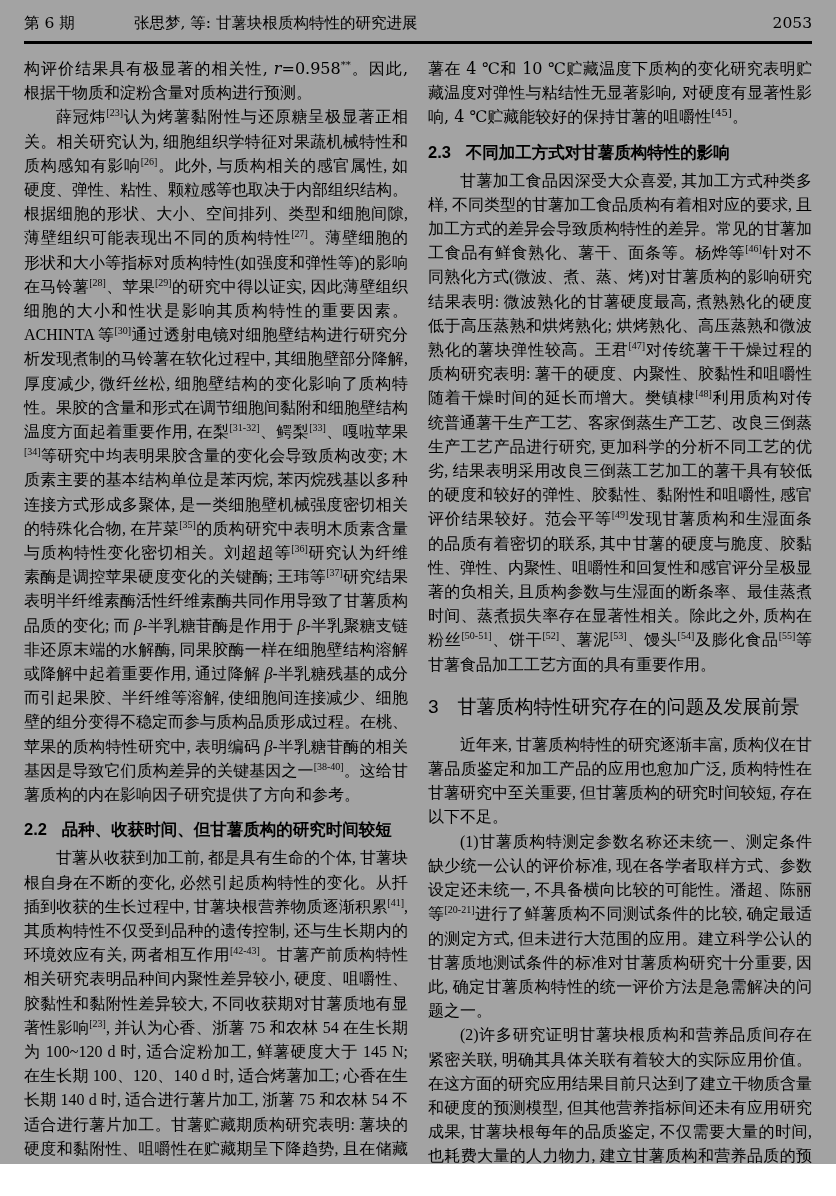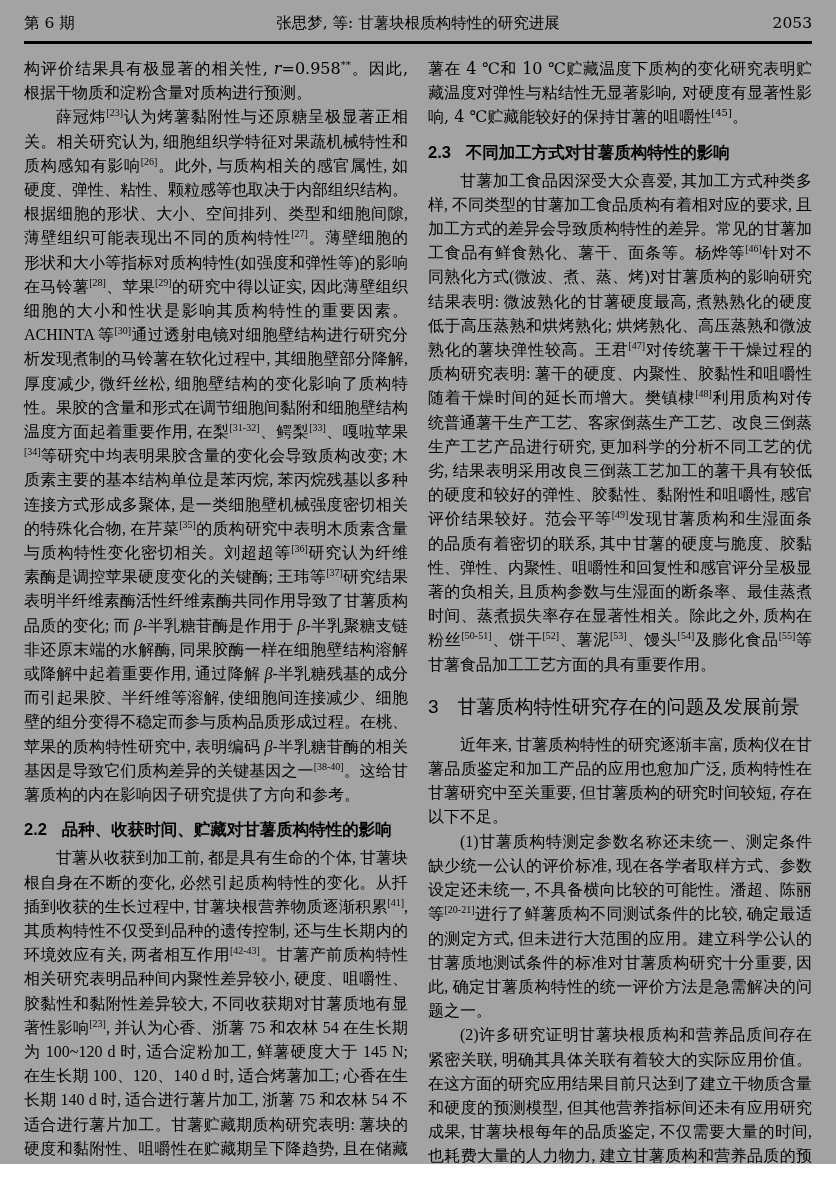--- a/index.html
+++ b/index.html
@@ -8,21 +8,21 @@
     background:#a3a3a3;color:#000;
     padding:0 24px;overflow:hidden;
     font-family:"DejaVu Serif","Liberation Serif",serif;
   }
   
   .running-head{
     display:grid;grid-template-columns:110px 1fr 110px;align-items:baseline;
     padding-top:13px;font-size:15.5px;
   }
   .running-head .issue{text-align:left;}
-  .running-head .rtitle{text-align:center;}
+  .running-head .rtitle{text-align:left;}
   .running-head .pageno{text-align:right;font-family:"DejaVu Serif",serif;}
   .head-rule{height:3px;background:#000;margin-top:7px;}
   
   .columns{display:flex;gap:20px;padding-top:13px;}
   .col{width:386px;}
   p.body{
     margin:0;font-size:16px;line-height:24.2px;
     text-align:justify;text-justify:inter-ideograph;
   }
   p.indent{text-indent:2em;font-family:Liberation Serif, serif;}
@@ -50,21 +50,21 @@
     <span class="pageno">2053</span>
   </div>
   <div class="head-rule"></div>
 
   <div class="columns">
 
     <div class="col">
       <p class="body">构评价结果具有极显著的相关性, <i>r</i>=0.958<sup>**</sup>。因此, 根据干物质和淀粉含量对质构进行预测。</p>
       <p class="body indent">薛冠炜<sup>[23]</sup>认为烤薯黏附性与还原糖呈极显著正相关。相关研究认为, 细胞组织学特征对果蔬机械特性和质构感知有影响<sup>[26]</sup>。此外, 与质构相关的感官属性, 如硬度、弹性、粘性、颗粒感等也取决于内部组织结构。根据细胞的形状、大小、空间排列、类型和细胞间隙, 薄壁组织可能表现出不同的质构特性<sup>[27]</sup>。薄壁细胞的形状和大小等指标对质构特性(如强度和弹性等)的影响在马铃薯<sup>[28]</sup>、苹果<sup>[29]</sup>的研究中得以证实, 因此薄壁组织细胞的大小和性状是影响其质构特性的重要因素。ACHINTA 等<sup>[30]</sup>通过透射电镜对细胞壁结构进行研究分析发现煮制的马铃薯在软化过程中, 其细胞壁部分降解, 厚度减少, 微纤丝松, 细胞壁结构的变化影响了质构特性。果胶的含量和形式在调节细胞间黏附和细胞壁结构温度方面起着重要作用, 在梨<sup>[31-32]</sup>、鳄梨<sup>[33]</sup>、嘎啦苹果<sup>[34]</sup>等研究中均表明果胶含量的变化会导致质构改变; 木质素主要的基本结构单位是苯丙烷, 苯丙烷残基以多种连接方式形成多聚体, 是一类细胞壁机械强度密切相关的特殊化合物, 在芹菜<sup>[35]</sup>的质构研究中表明木质素含量与质构特性变化密切相关。刘超超等<sup>[36]</sup>研究认为纤维素酶是调控苹果硬度变化的关键酶; 王玮等<sup>[37]</sup>研究结果表明半纤维素酶活性纤维素酶共同作用导致了甘薯质构品质的变化; 而 <i>β</i>-半乳糖苷酶是作用于 <i>β</i>-半乳聚糖支链非还原末端的水解酶, 同果胶酶一样在细胞壁结构溶解或降解中起着重要作用, 通过降解 <i>β</i>-半乳糖残基的成分而引起果胶、半纤维等溶解, 使细胞间连接减少、细胞壁的组分变得不稳定而参与质构品质形成过程。在桃、苹果的质构特性研究中, 表明编码 <i>β</i>-半乳糖苷酶的相关基因是导致它们质构差异的关键基因之一<sup>[38-40]</sup>。这给甘薯质构的内在影响因子研究提供了方向和参考。</p>
       <h3 class="sub-heading">
-        <span class="h-num">2.2</span><span>品种、收获时间、贮藏对甘薯质构特性的影响</span>
+        <span class="h-num">2.2</span><span>品种、收获时间、但甘薯质构的研究时间较短</span>
       </h3>
       <p class="body indent">甘薯从收获到加工前, 都是具有生命的个体, 甘薯块根自身在不断的变化, 必然引起质构特性的变化。从扦插到收获的生长过程中, 甘薯块根营养物质逐渐积累<sup>[41]</sup>, 其质构特性不仅受到品种的遗传控制, 还与生长期内的环境效应有关, 两者相互作用<sup>[42-43]</sup>。甘薯产前质构特性相关研究表明品种间内聚性差异较小, 硬度、咀嚼性、胶黏性和黏附性差异较大, 不同收获期对甘薯质地有显著性影响<sup>[23]</sup>, 并认为心香、浙薯 75 和农林 54 在生长期为 100~120 d 时, 适合淀粉加工, 鲜薯硬度大于 145 N; 在生长期 100、120、140 d 时, 适合烤薯加工; 心香在生长期 140 d 时, 适合进行薯片加工, 浙薯 75 和农林 54 不适合进行薯片加工。甘薯贮藏期质构研究表明: 薯块的硬度和黏附性、咀嚼性在贮藏期呈下降趋势, 且在储藏的后期薯块质构特性变化较快, 薯块的黏附性和咀嚼性随着薯块的增大而增加。甘</p>
     </div>
 
     <div class="col">
       <p class="body">薯在 4 ℃和 10 ℃贮藏温度下质构的变化研究表明贮藏温度对弹性与粘结性无显著影响, 对硬度有显著性影响, 4 ℃贮藏能较好的保持甘薯的咀嚼性<sup>[45]</sup>。</p>
       <h3 class="sub-heading">
         <span class="h-num">2.3</span><span>不同加工方式对甘薯质构特性的影响</span>
       </h3>
       <p class="body indent">甘薯加工食品因深受大众喜爱, 其加工方式种类多样, 不同类型的甘薯加工食品质构有着相对应的要求, 且加工方式的差异会导致质构特性的差异。常见的甘薯加工食品有鲜食熟化、薯干、面条等。杨烨等<sup>[46]</sup>针对不同熟化方式(微波、煮、蒸、烤)对甘薯质构的影响研究结果表明: 微波熟化的甘薯硬度最高, 煮熟熟化的硬度低于高压蒸熟和烘烤熟化; 烘烤熟化、高压蒸熟和微波熟化的薯块弹性较高。王君<sup>[47]</sup>对传统薯干干燥过程的质构研究表明: 薯干的硬度、内聚性、胶黏性和咀嚼性随着干燥时间的延长而增大。樊镇棣<sup>[48]</sup>利用质构对传统普通薯干生产工艺、客家倒蒸生产工艺、改良三倒蒸生产工艺产品进行研究, 更加科学的分析不同工艺的优劣, 结果表明采用改良三倒蒸工艺加工的薯干具有较低的硬度和较好的弹性、胶黏性、黏附性和咀嚼性, 感官评价结果较好。范会平等<sup>[49]</sup>发现甘薯质构和生湿面条的品质有着密切的联系, 其中甘薯的硬度与脆度、胶黏性、弹性、内聚性、咀嚼性和回复性和感官评分呈极显著的负相关, 且质构参数与生湿面的断条率、最佳蒸煮时间、蒸煮损失率存在显著性相关。除此之外, 质构在粉丝<sup>[50-51]</sup>、饼干<sup>[52]</sup>、薯泥<sup>[53]</sup>、馒头<sup>[54]</sup>及膨化食品<sup>[55]</sup>等甘薯食品加工工艺方面的具有重要作用。</p>

